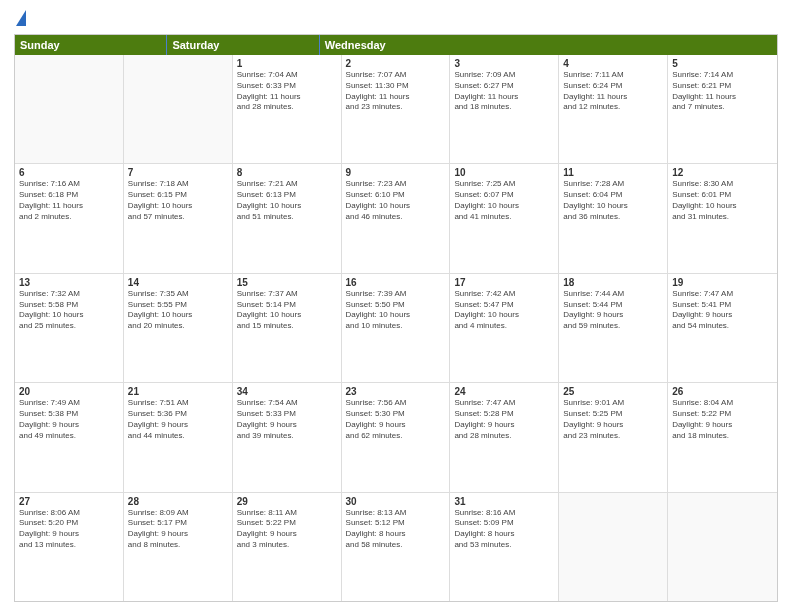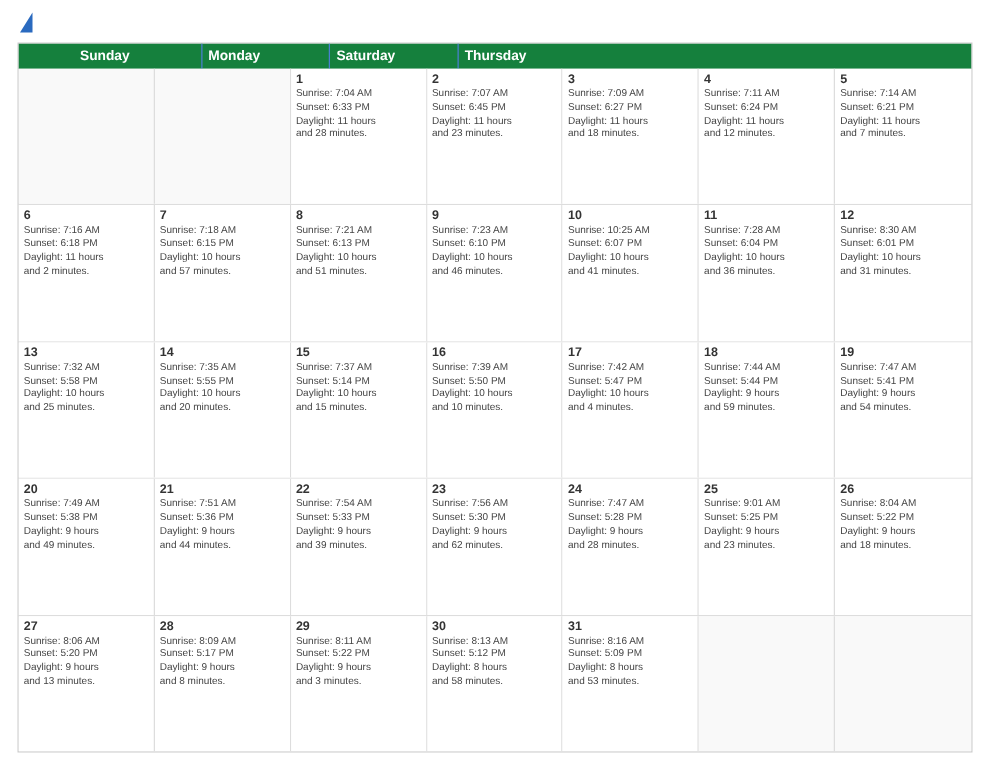--- a/index.html
+++ b/index.html
@@ -63,23 +63,22 @@
       color: #555;
     }
     .calendar {
       flex: 1;
       display: flex;
       flex-direction: column;
       border: 1px solid #ccc;
     }
     .cal-header {
       display: grid;
-      grid-template-columns: repeat(7, 1fr);
-      background: #15803d;
-      padding-left: 44px;
+      grid-template-columns: repeat(5, 1fr);
+      background: #4d7c0f;
     }
     .cal-header-cell {
       color: white;
       font-size: 11px;
       font-weight: bold;
       padding: 4px 5px;
       text-align: left;
       border-right: 1px solid #4a7fcf;
     }
     .cal-header-cell:last-child { border-right: none; }
@@ -134,39 +133,38 @@
     </div>
     <div class="title-block">
       <div class="main-title"></div>
       <div class="subtitle"></div>
     </div>
   </div>
 
   <div class="calendar">
     <div class="cal-header">
     <div class="cal-header-cell">Sunday</div>
-        <div class="cal-header-cell">Monday</div>
         <div class="cal-header-cell">Saturday</div>
-        <div class="cal-header-cell">Thursday</div>
+        <div class="cal-header-cell">Wednesday</div>
       </div>
     <div class="cal-body">
     <div class="cal-row">
           <div class="cal-cell empty"></div>
           <div class="cal-cell empty"></div>
           <div class="cal-cell">
             <span class="day-num">1</span>
             <span class="cell-line">Sunrise: 7:04 AM</span>
             <span class="cell-line">Sunset: 6:33 PM</span>
             <span class="cell-line">Daylight: 11 hours</span>
             <span class="cell-line">and 28 minutes.</span>
           </div>
           <div class="cal-cell">
             <span class="day-num">2</span>
             <span class="cell-line">Sunrise: 7:07 AM</span>
-            <span class="cell-line">Sunset: 6:45 PM</span>
+            <span class="cell-line">Sunset: 11:30 PM</span>
             <span class="cell-line">Daylight: 11 hours</span>
             <span class="cell-line">and 23 minutes.</span>
           </div>
           <div class="cal-cell">
             <span class="day-num">3</span>
             <span class="cell-line">Sunrise: 7:09 AM</span>
             <span class="cell-line">Sunset: 6:27 PM</span>
             <span class="cell-line">Daylight: 11 hours</span>
             <span class="cell-line">and 18 minutes.</span>
           </div>
@@ -209,21 +207,21 @@
           </div>
           <div class="cal-cell">
             <span class="day-num">9</span>
             <span class="cell-line">Sunrise: 7:23 AM</span>
             <span class="cell-line">Sunset: 6:10 PM</span>
             <span class="cell-line">Daylight: 10 hours</span>
             <span class="cell-line">and 46 minutes.</span>
           </div>
           <div class="cal-cell">
             <span class="day-num">10</span>
-            <span class="cell-line">Sunrise: 10:25 AM</span>
+            <span class="cell-line">Sunrise: 7:25 AM</span>
             <span class="cell-line">Sunset: 6:07 PM</span>
             <span class="cell-line">Daylight: 10 hours</span>
             <span class="cell-line">and 41 minutes.</span>
           </div>
           <div class="cal-cell">
             <span class="day-num">11</span>
             <span class="cell-line">Sunrise: 7:28 AM</span>
             <span class="cell-line">Sunset: 6:04 PM</span>
             <span class="cell-line">Daylight: 10 hours</span>
             <span class="cell-line">and 36 minutes.</span>
@@ -296,21 +294,21 @@
             <span class="cell-line">and 49 minutes.</span>
           </div>
           <div class="cal-cell">
             <span class="day-num">21</span>
             <span class="cell-line">Sunrise: 7:51 AM</span>
             <span class="cell-line">Sunset: 5:36 PM</span>
             <span class="cell-line">Daylight: 9 hours</span>
             <span class="cell-line">and 44 minutes.</span>
           </div>
           <div class="cal-cell">
-            <span class="day-num">22</span>
+            <span class="day-num">34</span>
             <span class="cell-line">Sunrise: 7:54 AM</span>
             <span class="cell-line">Sunset: 5:33 PM</span>
             <span class="cell-line">Daylight: 9 hours</span>
             <span class="cell-line">and 39 minutes.</span>
           </div>
           <div class="cal-cell">
             <span class="day-num">23</span>
             <span class="cell-line">Sunrise: 7:56 AM</span>
             <span class="cell-line">Sunset: 5:30 PM</span>
             <span class="cell-line">Daylight: 9 hours</span>

